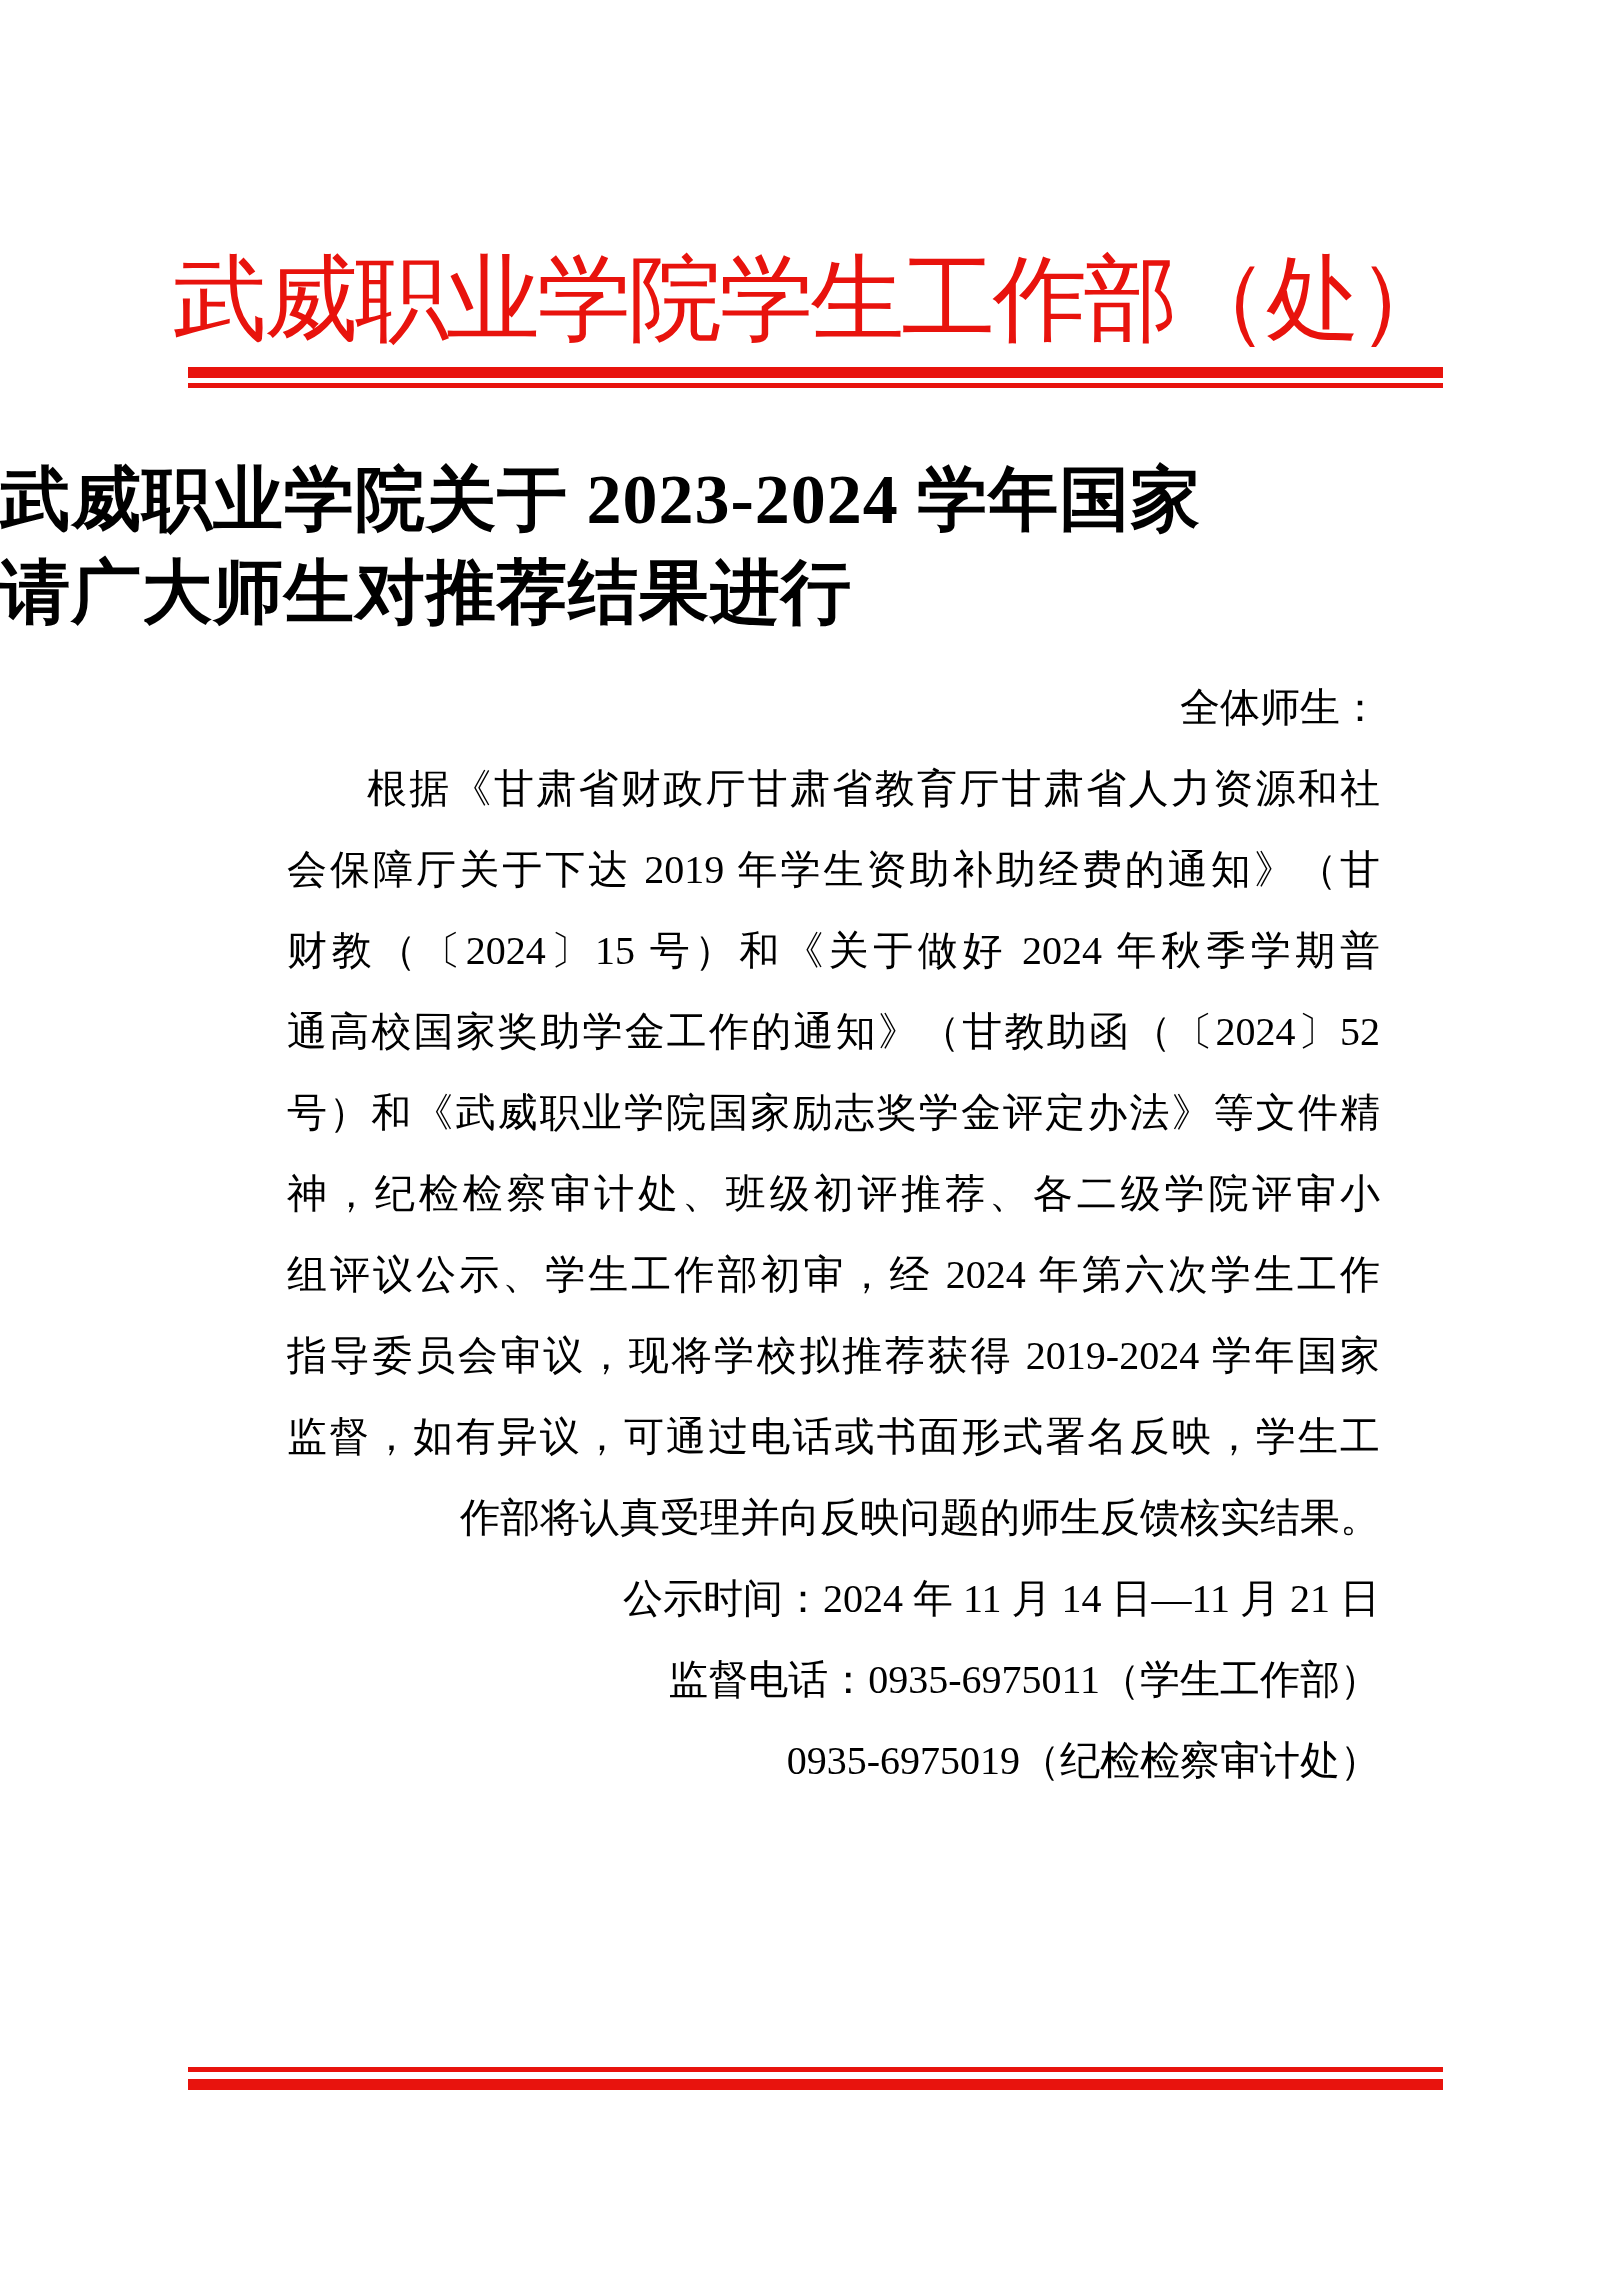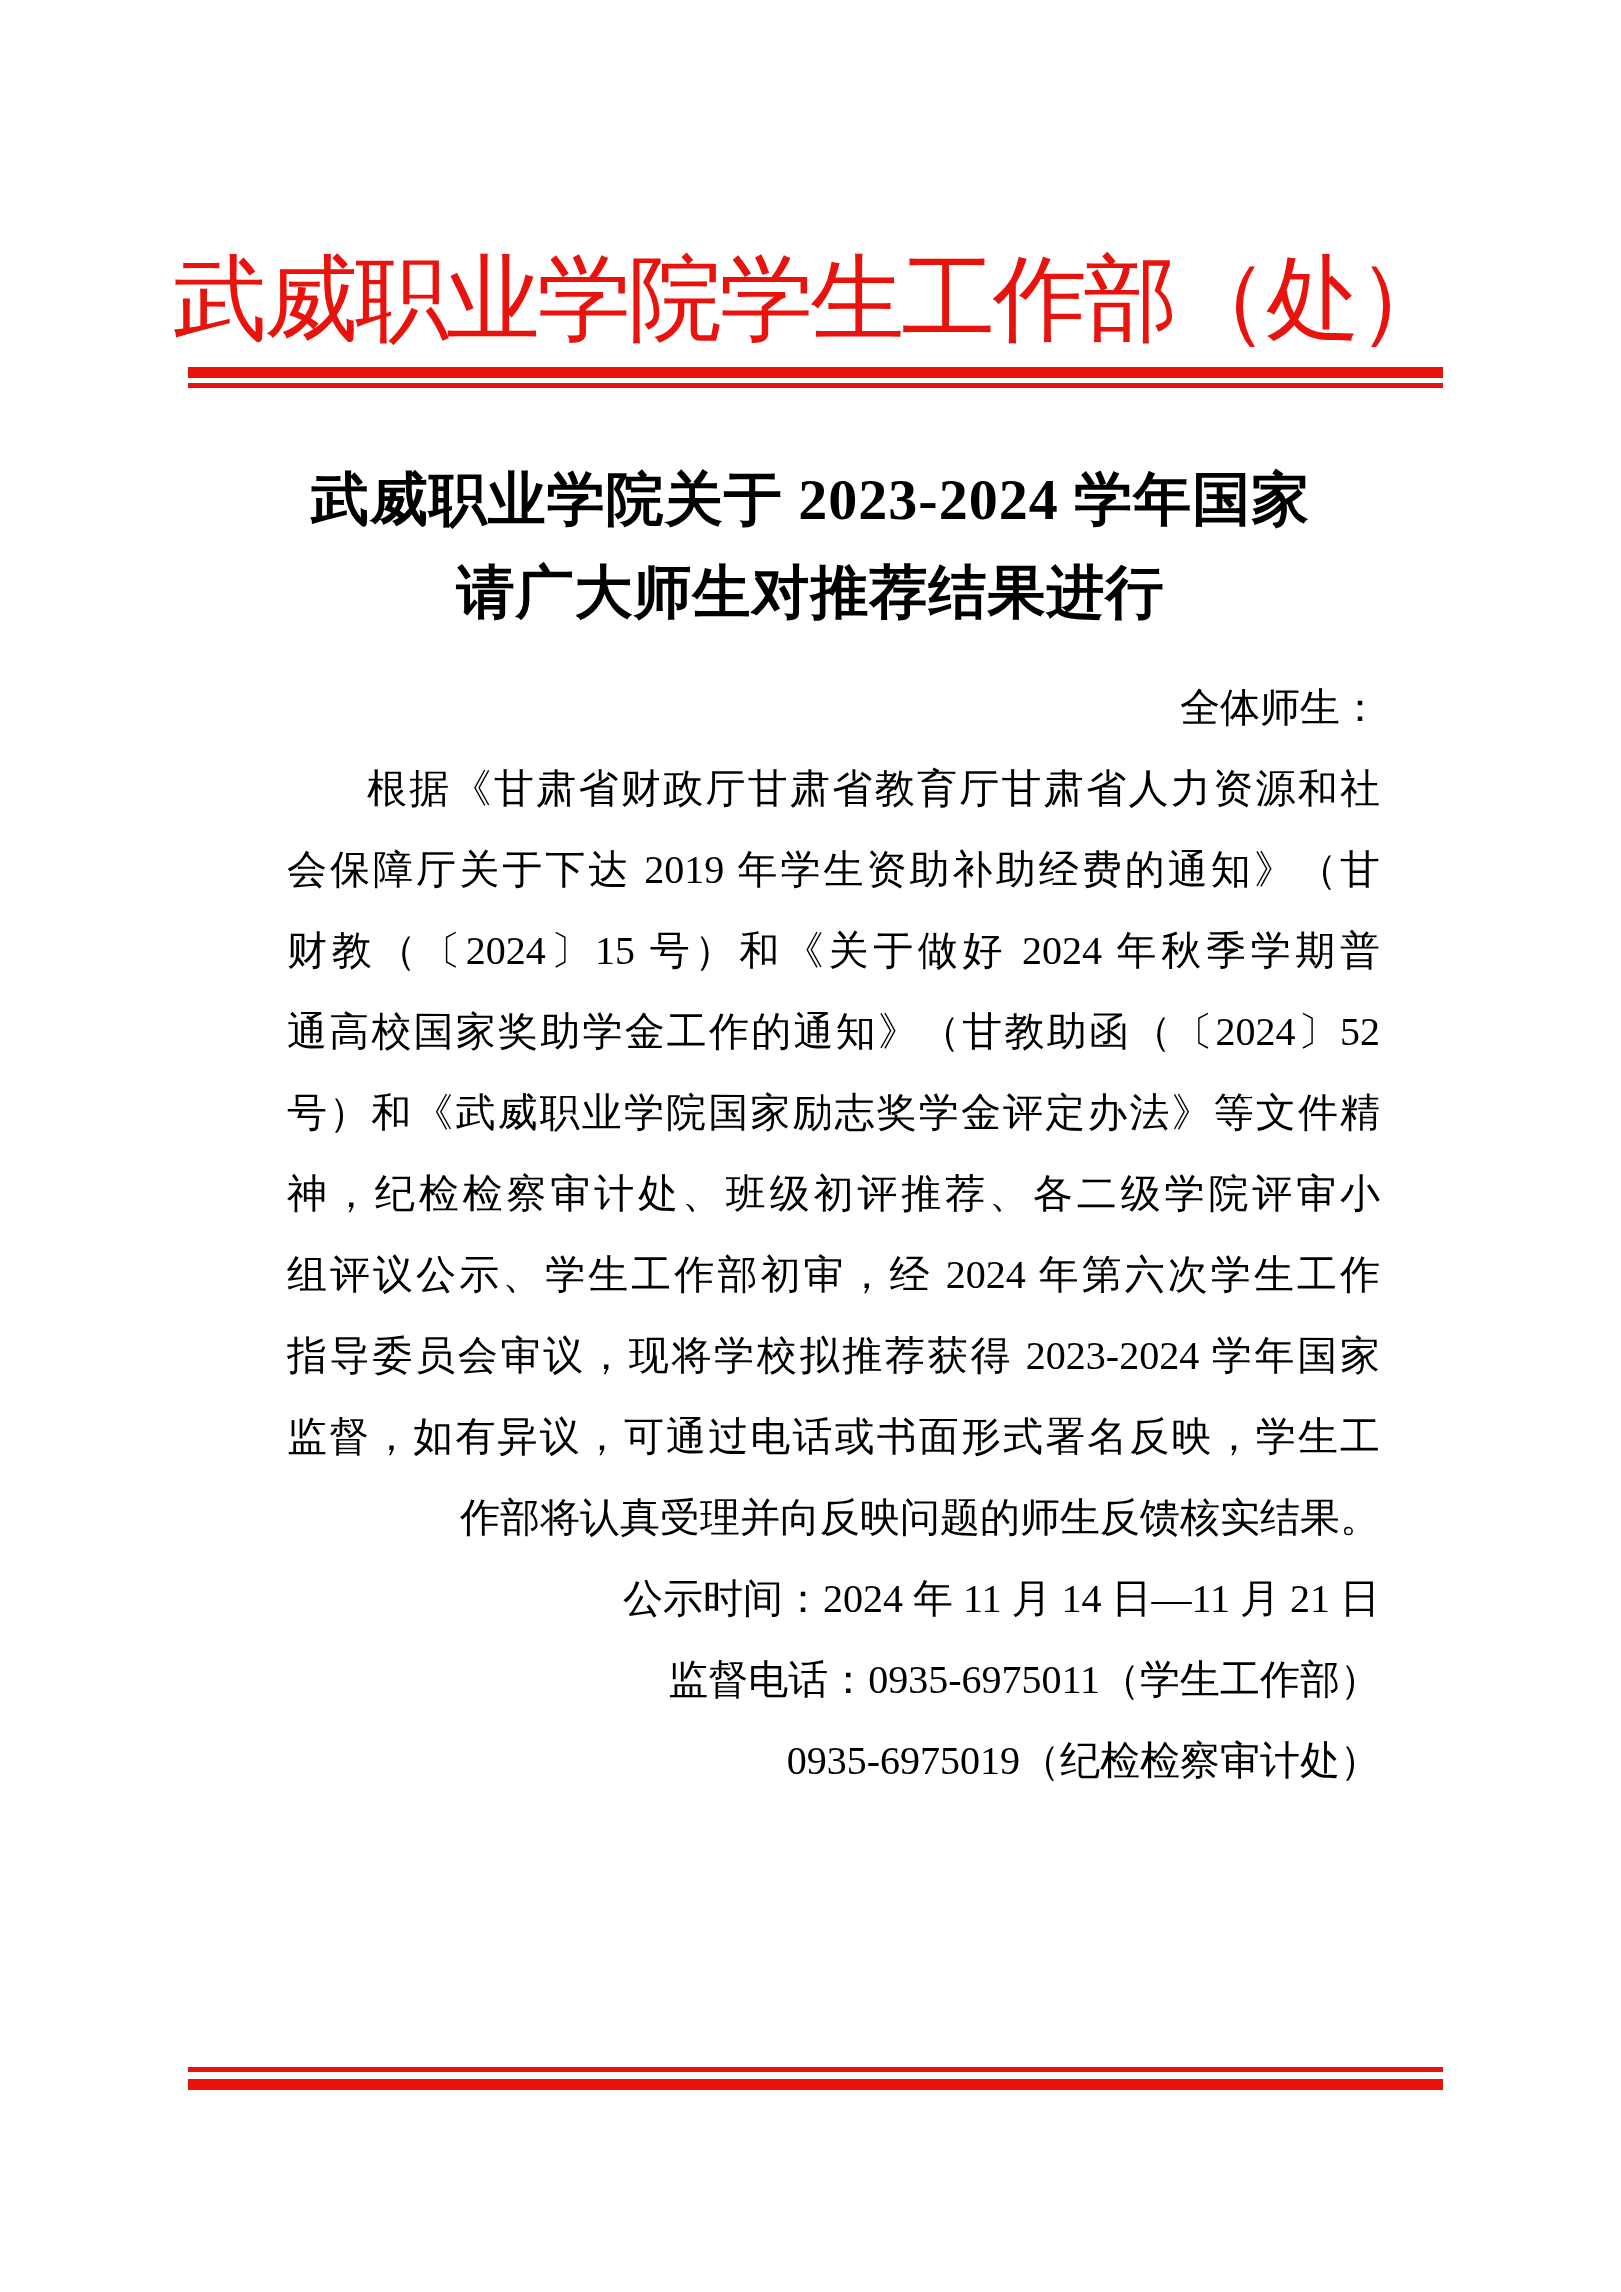--- a/index.html
+++ b/index.html
@@ -37,22 +37,22 @@
   }
   .rule-top-thick    { top: 367px;  height: 10.8px; }
   .rule-top-thin     { top: 383px;  height: 4.9px;  }
   .rule-bottom-thin  { top: 2067px; height: 4.9px;  }
   .rule-bottom-thick { top: 2079px; height: 10.8px; }
   .doc-title {
     position: absolute;
     top: 453px;
     left: 0;
     width: 100%;
-    text-align: center;
-    font-size: 58px;
+    text-align: left;
+    font-size: 70px;
     font-weight: bold;
     line-height: 93px;
     letter-spacing: 1px;
   }
   .body-text {
     position: absolute;
     top: 667px;
     left: 240px;
     width: 1140px;
     font-size: 40px;
@@ -84,21 +84,21 @@
 
   <div class="body-text">
     <div class="line">全体师生：</div>
     <div class="line just indent">根据《甘肃省财政厅甘肃省教育厅甘肃省人力资源和社</div>
     <div class="line just">会保障厅关于下达 2019 年学生资助补助经费的通知》（甘</div>
     <div class="line just">财教（〔2024〕15 号）和《关于做好 2024 年秋季学期普</div>
     <div class="line just">通高校国家奖助学金工作的通知》（甘教助函（〔2024〕52</div>
     <div class="line just">号）和《武威职业学院国家励志奖学金评定办法》等文件精</div>
     <div class="line just">神，纪检检察审计处、班级初评推荐、各二级学院评审小</div>
     <div class="line just">组评议公示、学生工作部初审，经 2024 年第六次学生工作</div>
-    <div class="line just">指导委员会审议，现将学校拟推荐获得 2023-2024 学年国家</div>
+    <div class="line just">指导委员会审议，现将学校拟推荐获得 2019-2024 学年国家</div>
     <div class="line just">监督，如有异议，可通过电话或书面形式署名反映，学生工</div>
     <div class="line">作部将认真受理并向反映问题的师生反馈核实结果。</div>
     <div class="line indent">公示时间：2024 年 11 月 14 日—11 月 21 日</div>
     <div class="line indent">监督电话：0935-6975011（学生工作部）</div>
     <div class="line phone2-indent">0935-6975019（纪检检察审计处）</div>
   </div>
 
   <div class="rule rule-bottom-thin"></div>
   <div class="rule rule-bottom-thick"></div>
 

